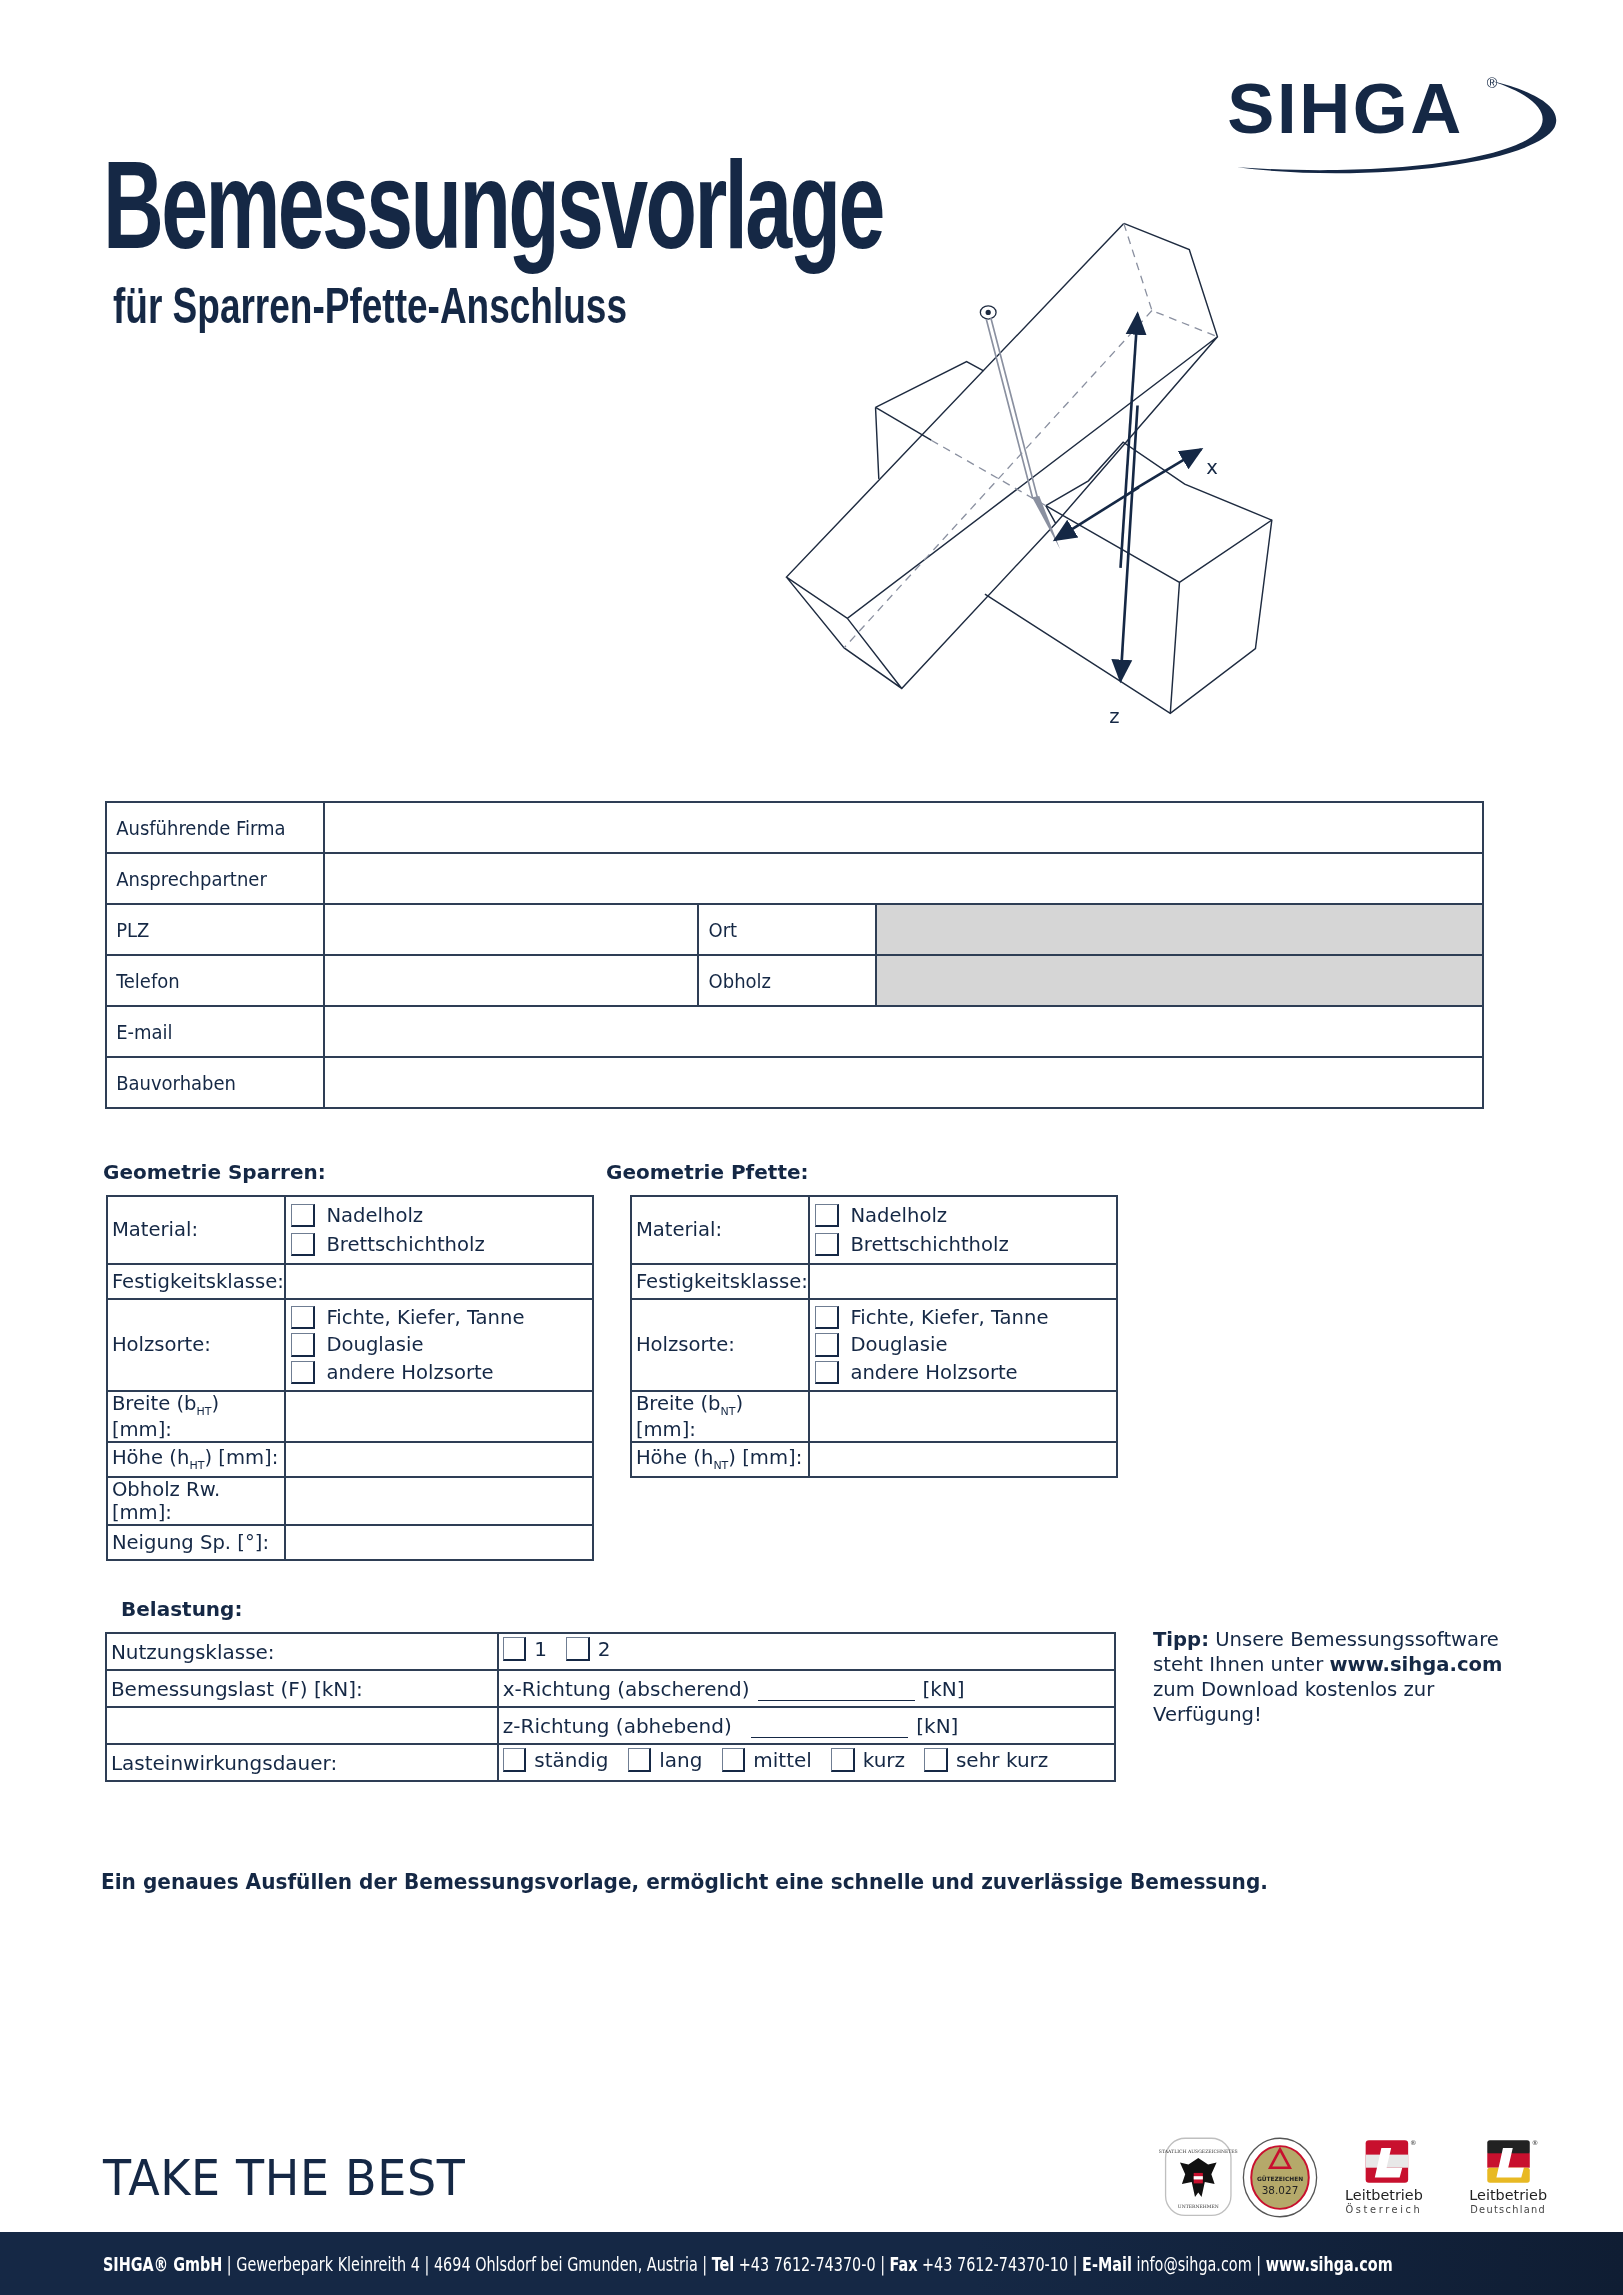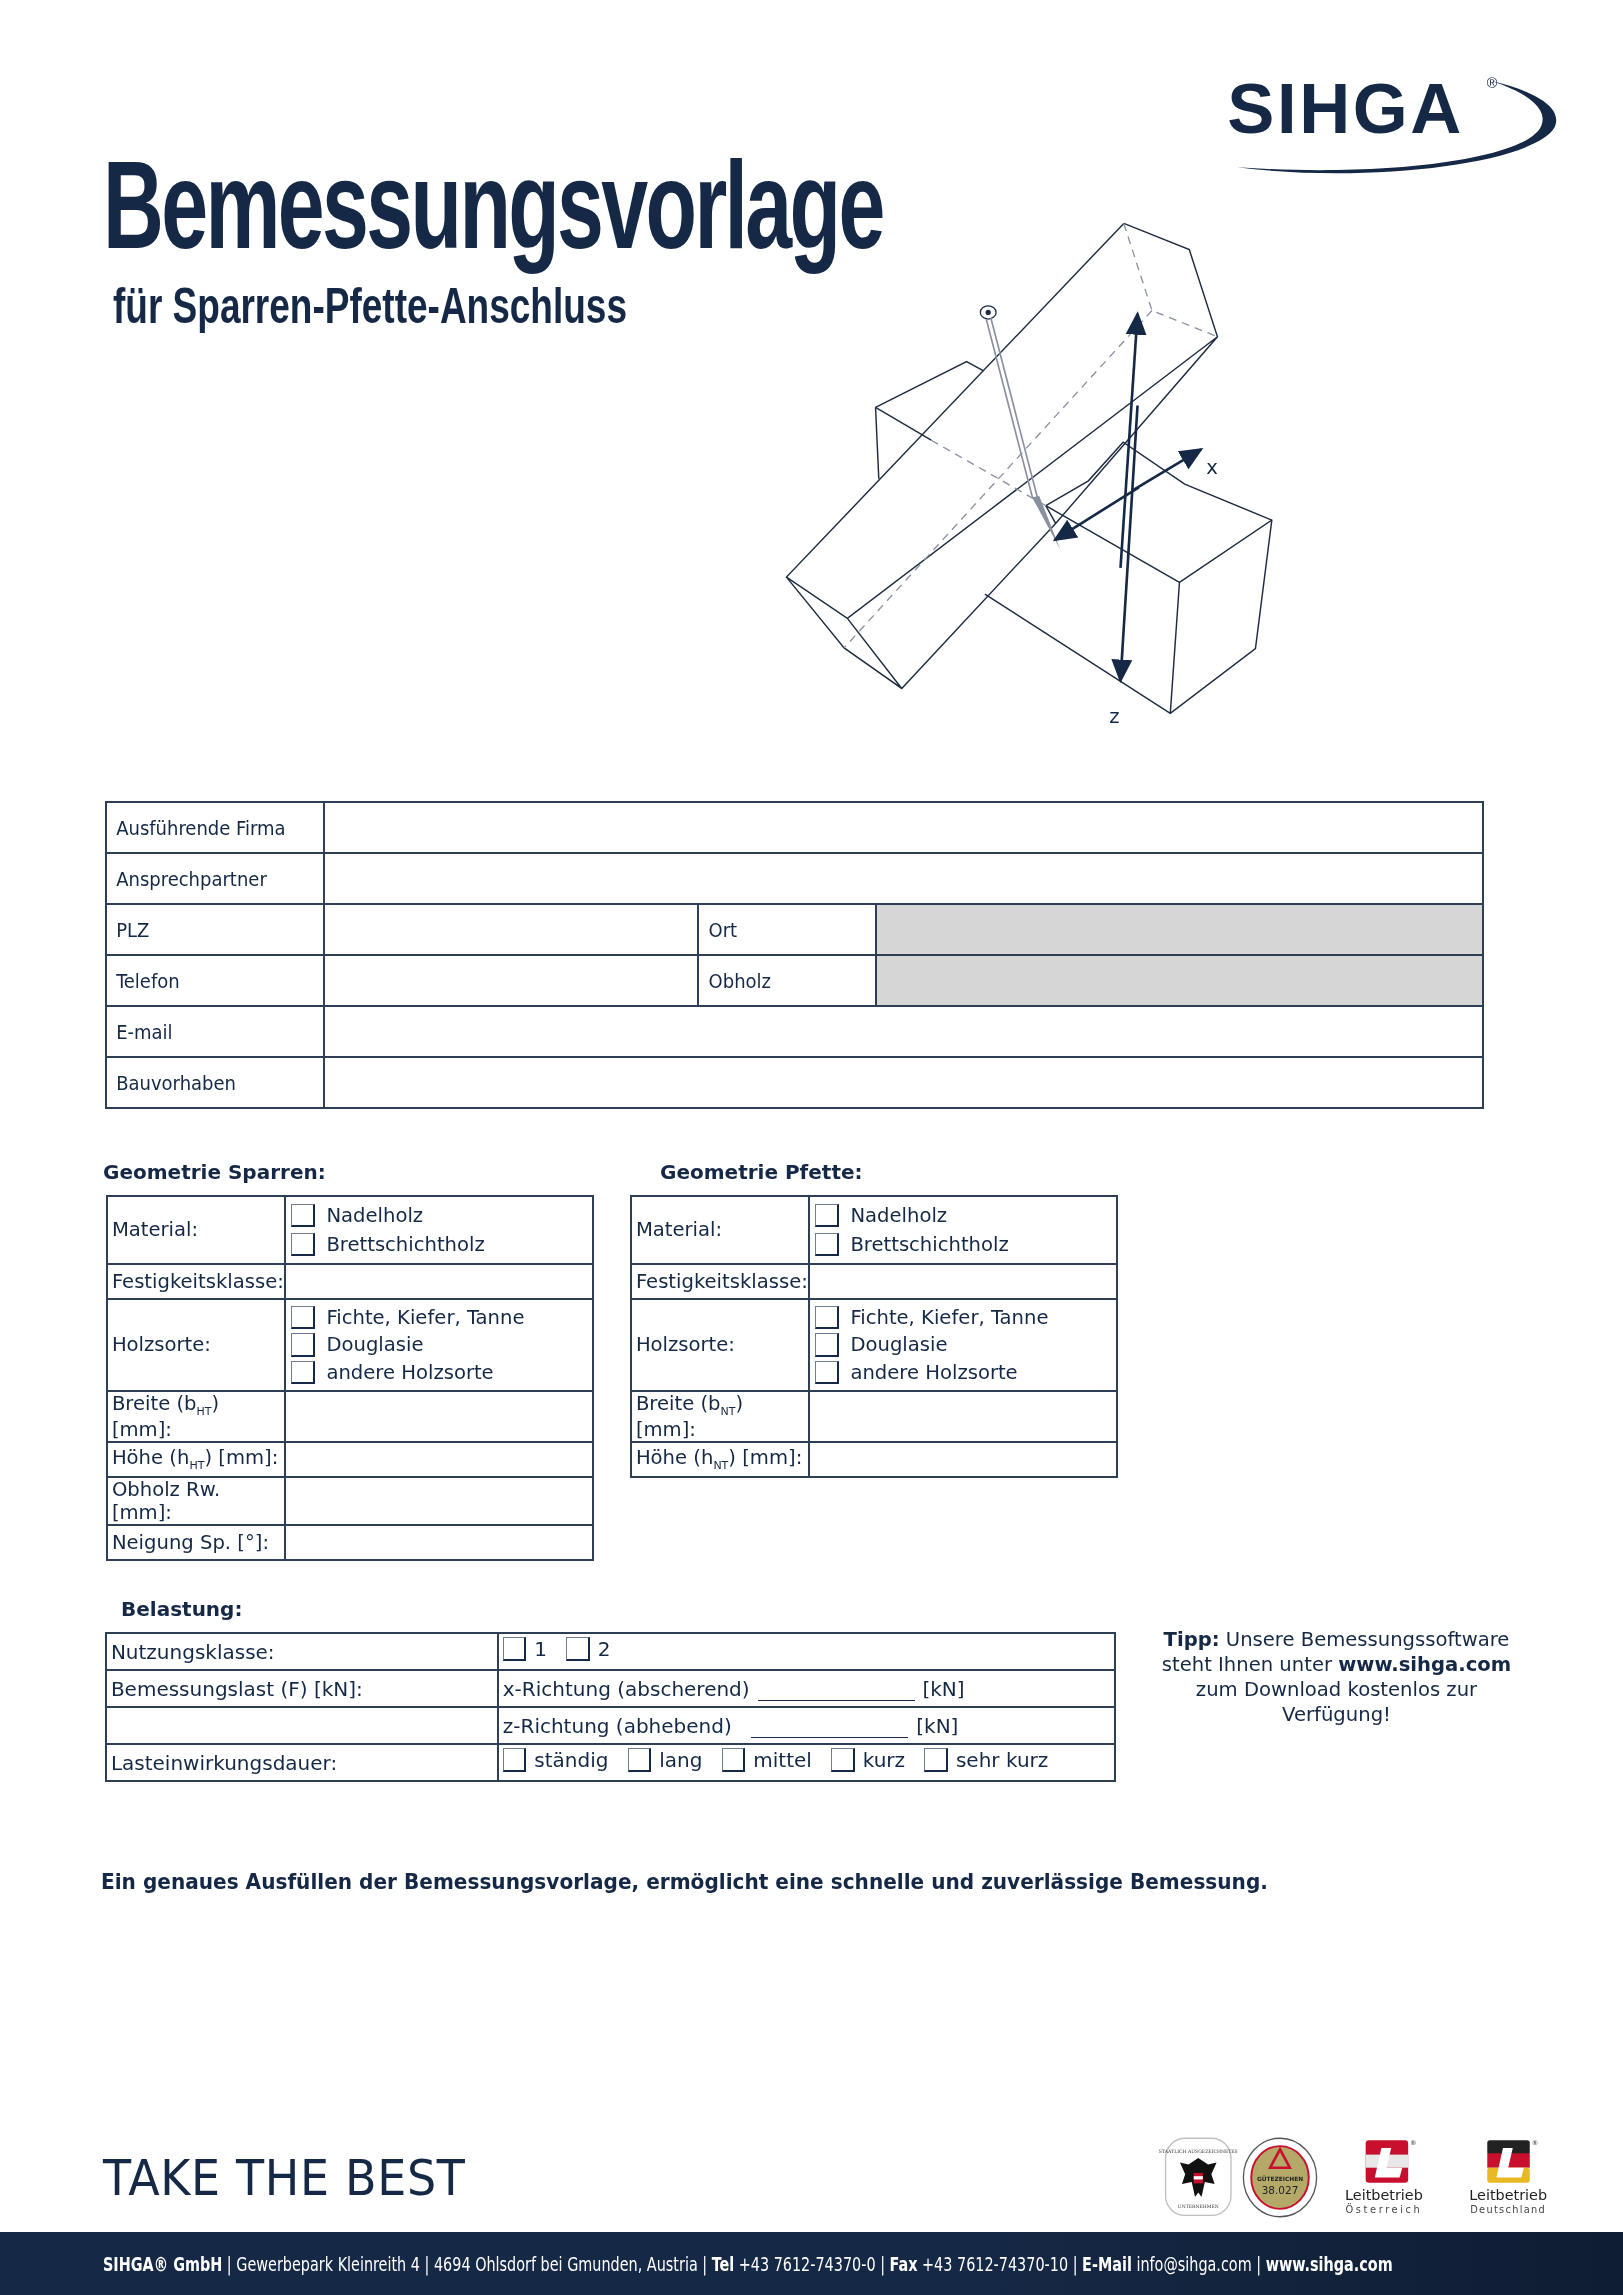--- a/index.html
+++ b/index.html
@@ -29,21 +29,21 @@
   .row-s { height:35px; }
   sub { font-size:11px; vertical-align:-4.6px; }
 
   .load { left:105px; top:1632px; width:1011px; }
   .load td { height:35px; font-size:20px; padding-left:3.9px; }
   .load .lbl { width:386px; }
   .inl { display:inline-flex; align-items:center; margin-right:13px; }
   .inl .cb { margin-right:7.9px; }
   .blank { display:inline-block; width:157px; border-bottom:1.3px solid #152845; height:17px; margin:0 7.9px; vertical-align:bottom; }
 
-  .tipp { left:1153px; top:1627px; width:367px; font-size:19.6px; line-height:25px; color:#152845;text-align:center; }
+  .tipp { left:1153px; top:1627px; width:367px; font-size:19.6px; line-height:25px; color:#152845; }
   .note { left:101px; top:1869px; font-weight:bold; font-size:21.6px; color:#152845; white-space:nowrap; transform:scaleX(0.93); transform-origin:left top; }
   .slogan { left:103px; top:2153px; font-size:50px; line-height:1; color:#152845; letter-spacing:0.7px; transform:scaleX(0.92); transform-origin:left top; white-space:nowrap; }
   .badges { left:1159px; top:2135px; width:412px; height:85px; }
   .footer { left:0; top:2232px; width:1623px; height:63px; background:linear-gradient(90deg,#152845 0%,#152845 60%,#0f1d33 100%); color:#fff; }
   .footer-text { position:absolute; left:103px; top:19.6px; font-size:20px; white-space:nowrap; transform:scaleX(0.8); transform-origin:left top; font-family:"DejaVu Sans Condensed","DejaVu Sans", sans-serif; }
   .footer-text b { font-weight:bold; }
 </style>
 </head>
 <body>
 
@@ -173,21 +173,21 @@
     <td class="lbl">Obholz Rw. [mm]:</td>
     <td></td>
   </tr>
   <tr class="row-s">
     <td class="lbl">Neigung Sp. [°]:</td>
     <td></td>
   </tr>
 </tbody>
   </table>
 
-<div class="abs sec-h" style="left:660px; top:1160px;">Geometrie Pfette:</div>
+<div class="abs sec-h" style="left:606px; top:1160px;">Geometrie Pfette:</div>
 <table class="geo" style="left:630px; top:1195px;">
   <tbody>
       <tr>
     <td class="lbl">Material:</td>
     <td class="opts">
       <div class="opt">
             <span class="cb"></span>
             <span>Nadelholz</span>
           </div>
       <div class="opt">

